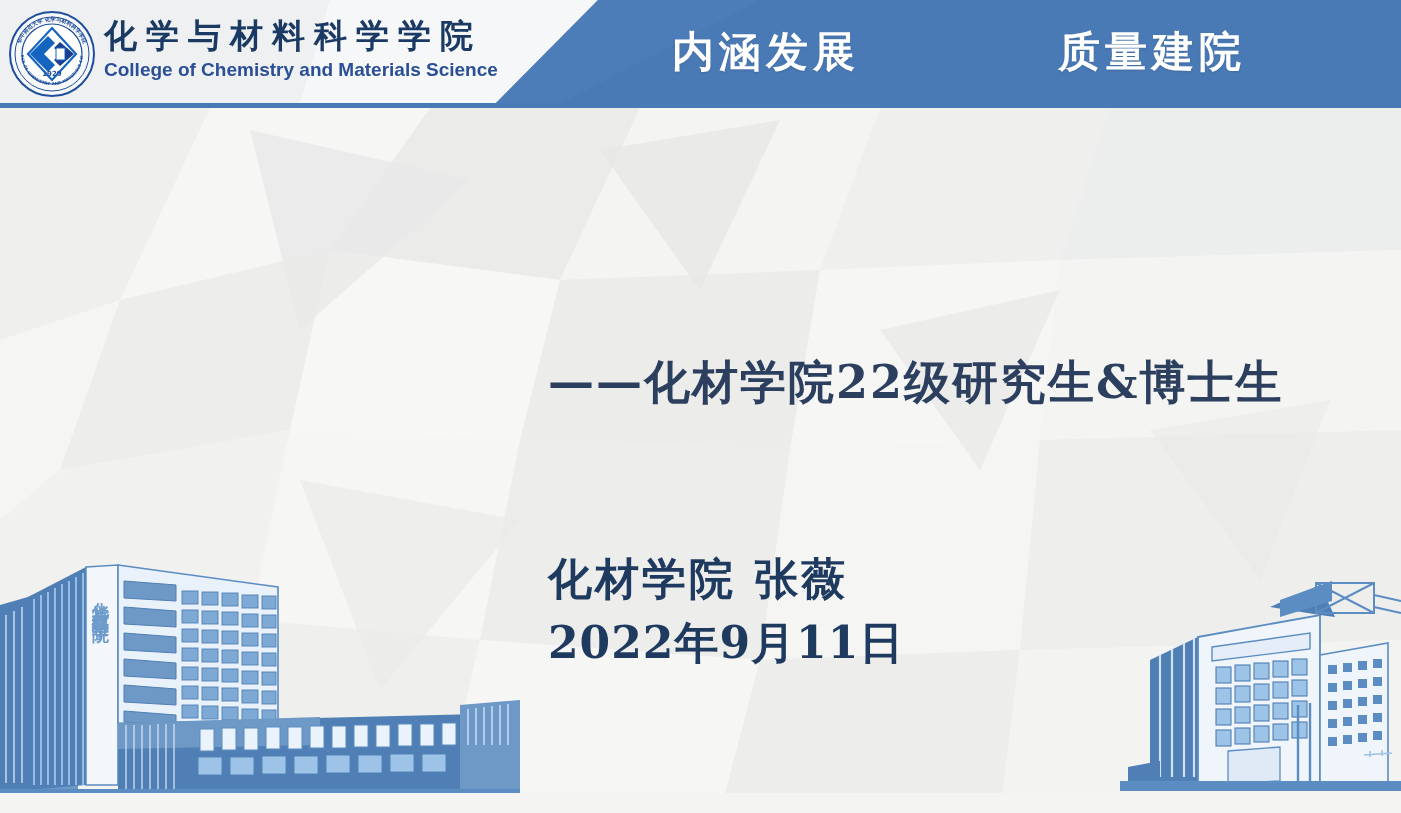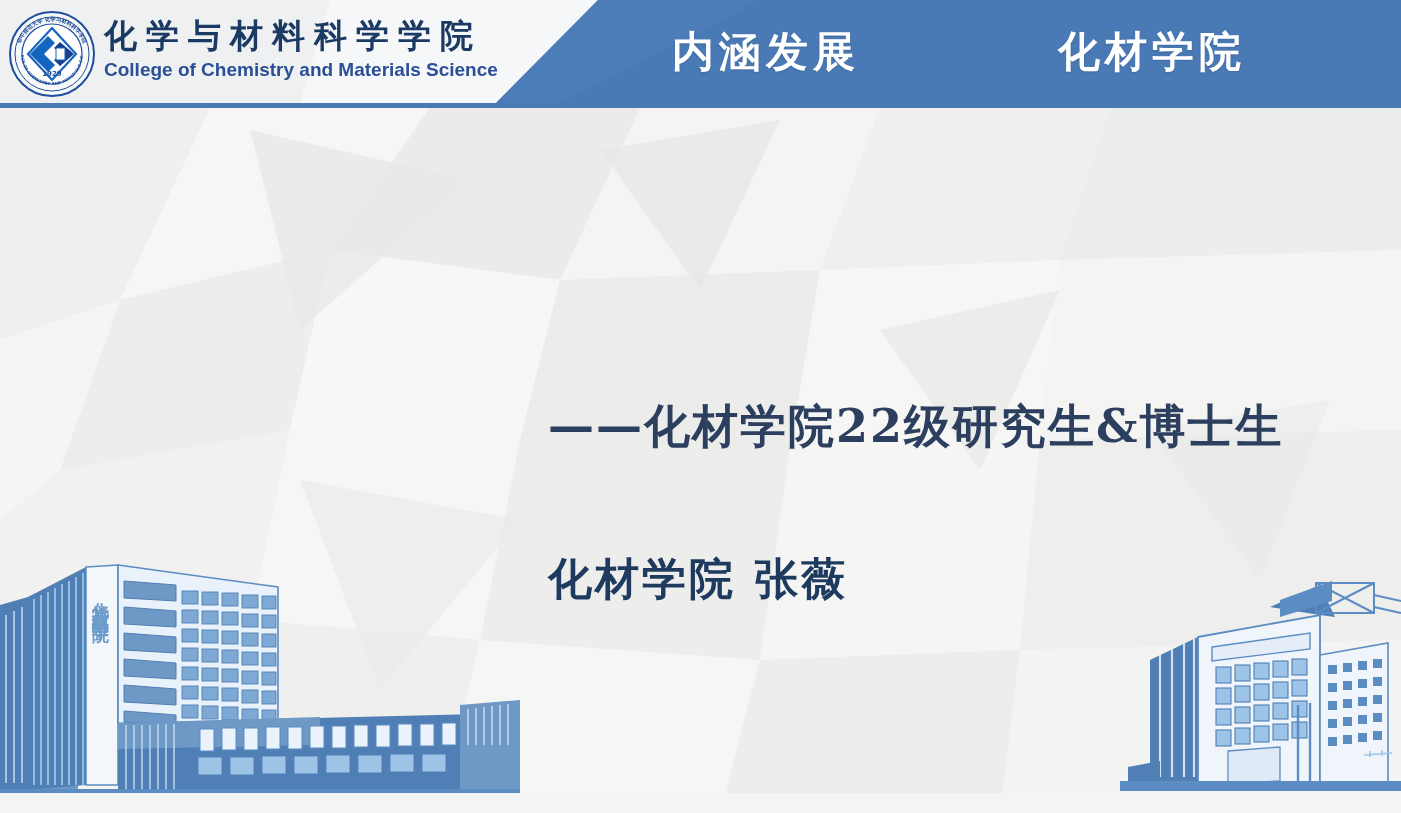--- a/index.html
+++ b/index.html
@@ -107,21 +107,20 @@
   .title-sub {
     position: absolute;
     left: 548px; top: 352px;
     font-size: 46px;
     font-weight: 700;
     color: #2c3f5e;
     letter-spacing: 2px;
     line-height: 60px;
     white-space: nowrap;
     font-family: "DejaVu Serif", serif;
-    margin-top: 44px;
   }
 
   .presenter {
     position: absolute;
     left: 548px; top: 548px;
     font-size: 44px;
     font-weight: 700;
     color: #1e3a5f;
     letter-spacing: 3px;
     line-height: 62px;
@@ -256,26 +255,27 @@
       </text>
       <text x="44" y="66" font-size="7" fill="#1f4f9c" text-anchor="middle" font-family="DejaVu Sans, sans-serif" font-weight="bold">1929</text>
     </svg>
 
     <div class="college-names">
       <div class="college-cn">化学与材料科学学院</div>
       <div class="college-en">College of Chemistry and Materials Science</div>
     </div>
 
     <div class="slogan slogan-1">内涵发展</div>
-    <div class="slogan slogan-2">化材学院</div>
+    <div class="slogan slogan-2">质量建院</div>
   </div>
 
   <div class="title-sub">——化材学院22级研究生&amp;博士生</div>
 
   <div class="presenter">化材学院 张薇</div>
+  <div class="presenter-date">2022年9月11日</div>
 
   <svg class="bldg-left" viewBox="0 0 520 255" preserveAspectRatio="none">
     <defs>
       <g id="winrow"></g>
     </defs>
 
     <polygon points="0,60 28,52 28,245 0,245" fill="#4f7fb5"></polygon>
     <polygon points="28,52 78,30 78,245 28,245" fill="#6e98c6"></polygon>
     <g stroke="#cfe2f5" stroke-width="1.4">
       <line x1="6" y1="70" x2="6" y2="238"></line>

